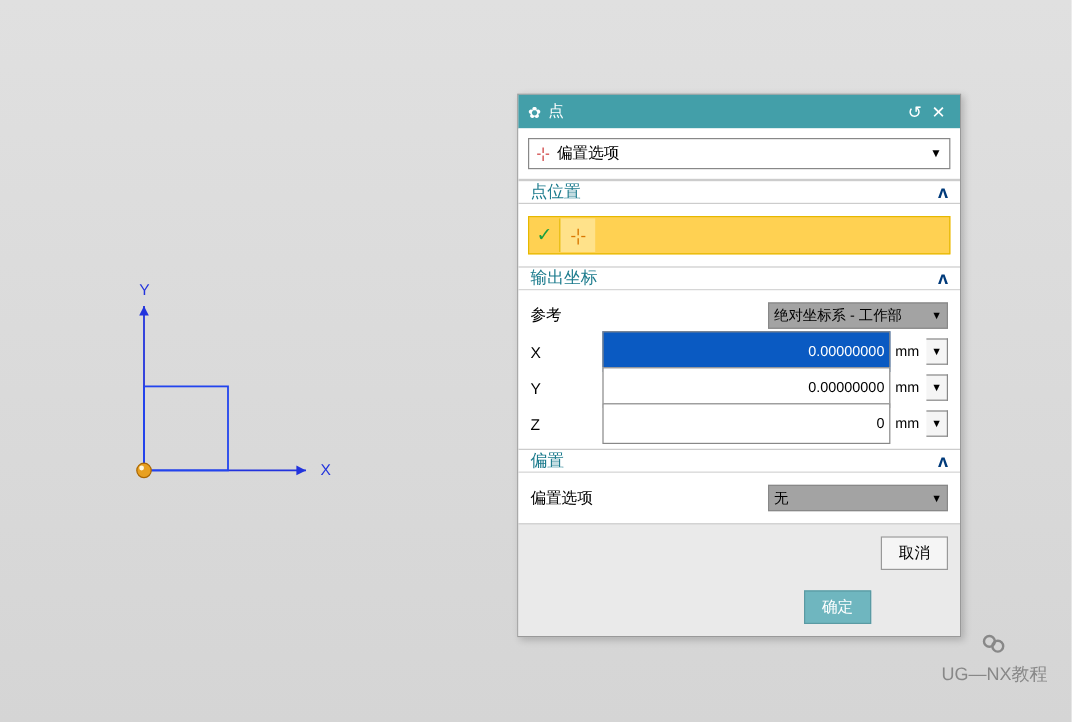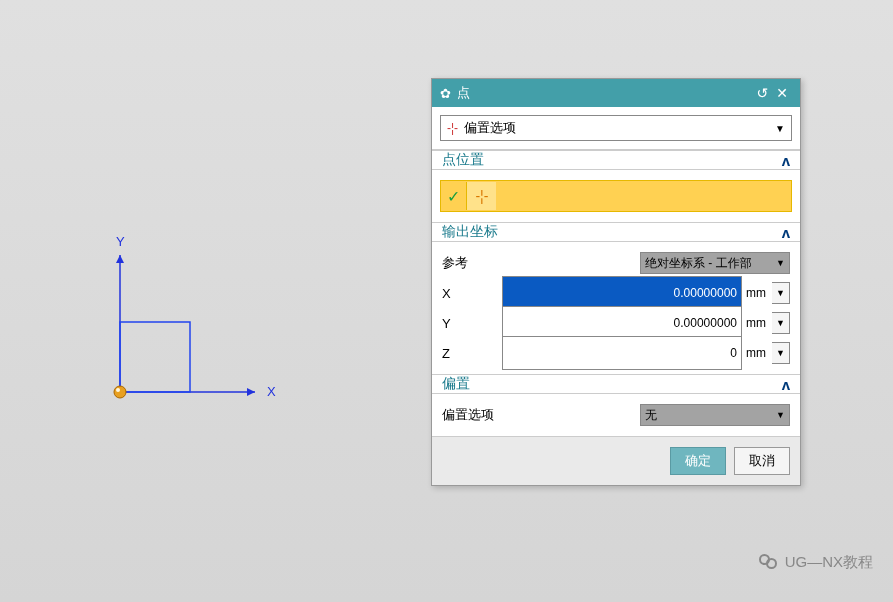--- a/index.html
+++ b/index.html
@@ -36,23 +36,23 @@
 .field-row .unit { width: 30px; padding-left: 4px; font-size: 12px; }
 .field-row .dd { width: 18px; height: 22px; border: 1px solid #888; border-left: none; background: #f5f5f5; display: flex; align-items: center; justify-content: center; font-size: 9px; cursor: pointer; }
 .field-row .fselect { flex: 1; height: 22px; border: 1px solid #888; padding: 0 4px; font-size: 12px; display: flex; align-items: center; cursor: pointer; background: #a3a3a3; }
 .field-row .fselect .dd2 { margin-left: auto; font-size: 9px; }
 
 .ref-row .fselect { max-width: 150px; margin-left: auto; }
 .offset-row .fselect { max-width: 150px; margin-left: auto; }
 
 .footer { background: #eaeaea; padding: 10px; display: flex; justify-content: flex-end; gap: 8px; border-top: 1px solid #ccc; }
 .btn { min-width: 56px; height: 28px; border: 1px solid #999; background: #f5f5f5; font-size: 13px; cursor: pointer; }
-.btn.primary { background: #6fb6bf; color: #fff; border-color: #5a9aa3; }
+.btn.primary { background: #6fb6bf; color: #fff; border-color: #5a9aa3; margin-top: 45px; }
 
-.watermark { position: absolute; right: 20px; bottom: 30px; color: #888; font-size: 15px; display: flex; align-items: center; gap: 6px; }
+.watermark { position: absolute; right: 20px; bottom: 30px; color: #888; font-size: 15px; display: flex; align-items: center; gap: 6px; flex-direction: column; }
 .watermark .wicon { width: 20px; height: 20px; position: relative; }
 .watermark .c1, .watermark .c2 { position: absolute; border: 2px solid #888; border-radius: 50%; width: 11px; height: 11px; }
 .watermark .c1 { left: 0; top: 2px; }
 .watermark .c2 { left: 7px; top: 6px; }
 </style>
 </head>
 <body>
 
 <div class="viewport">
   <svg width="430" height="602">

